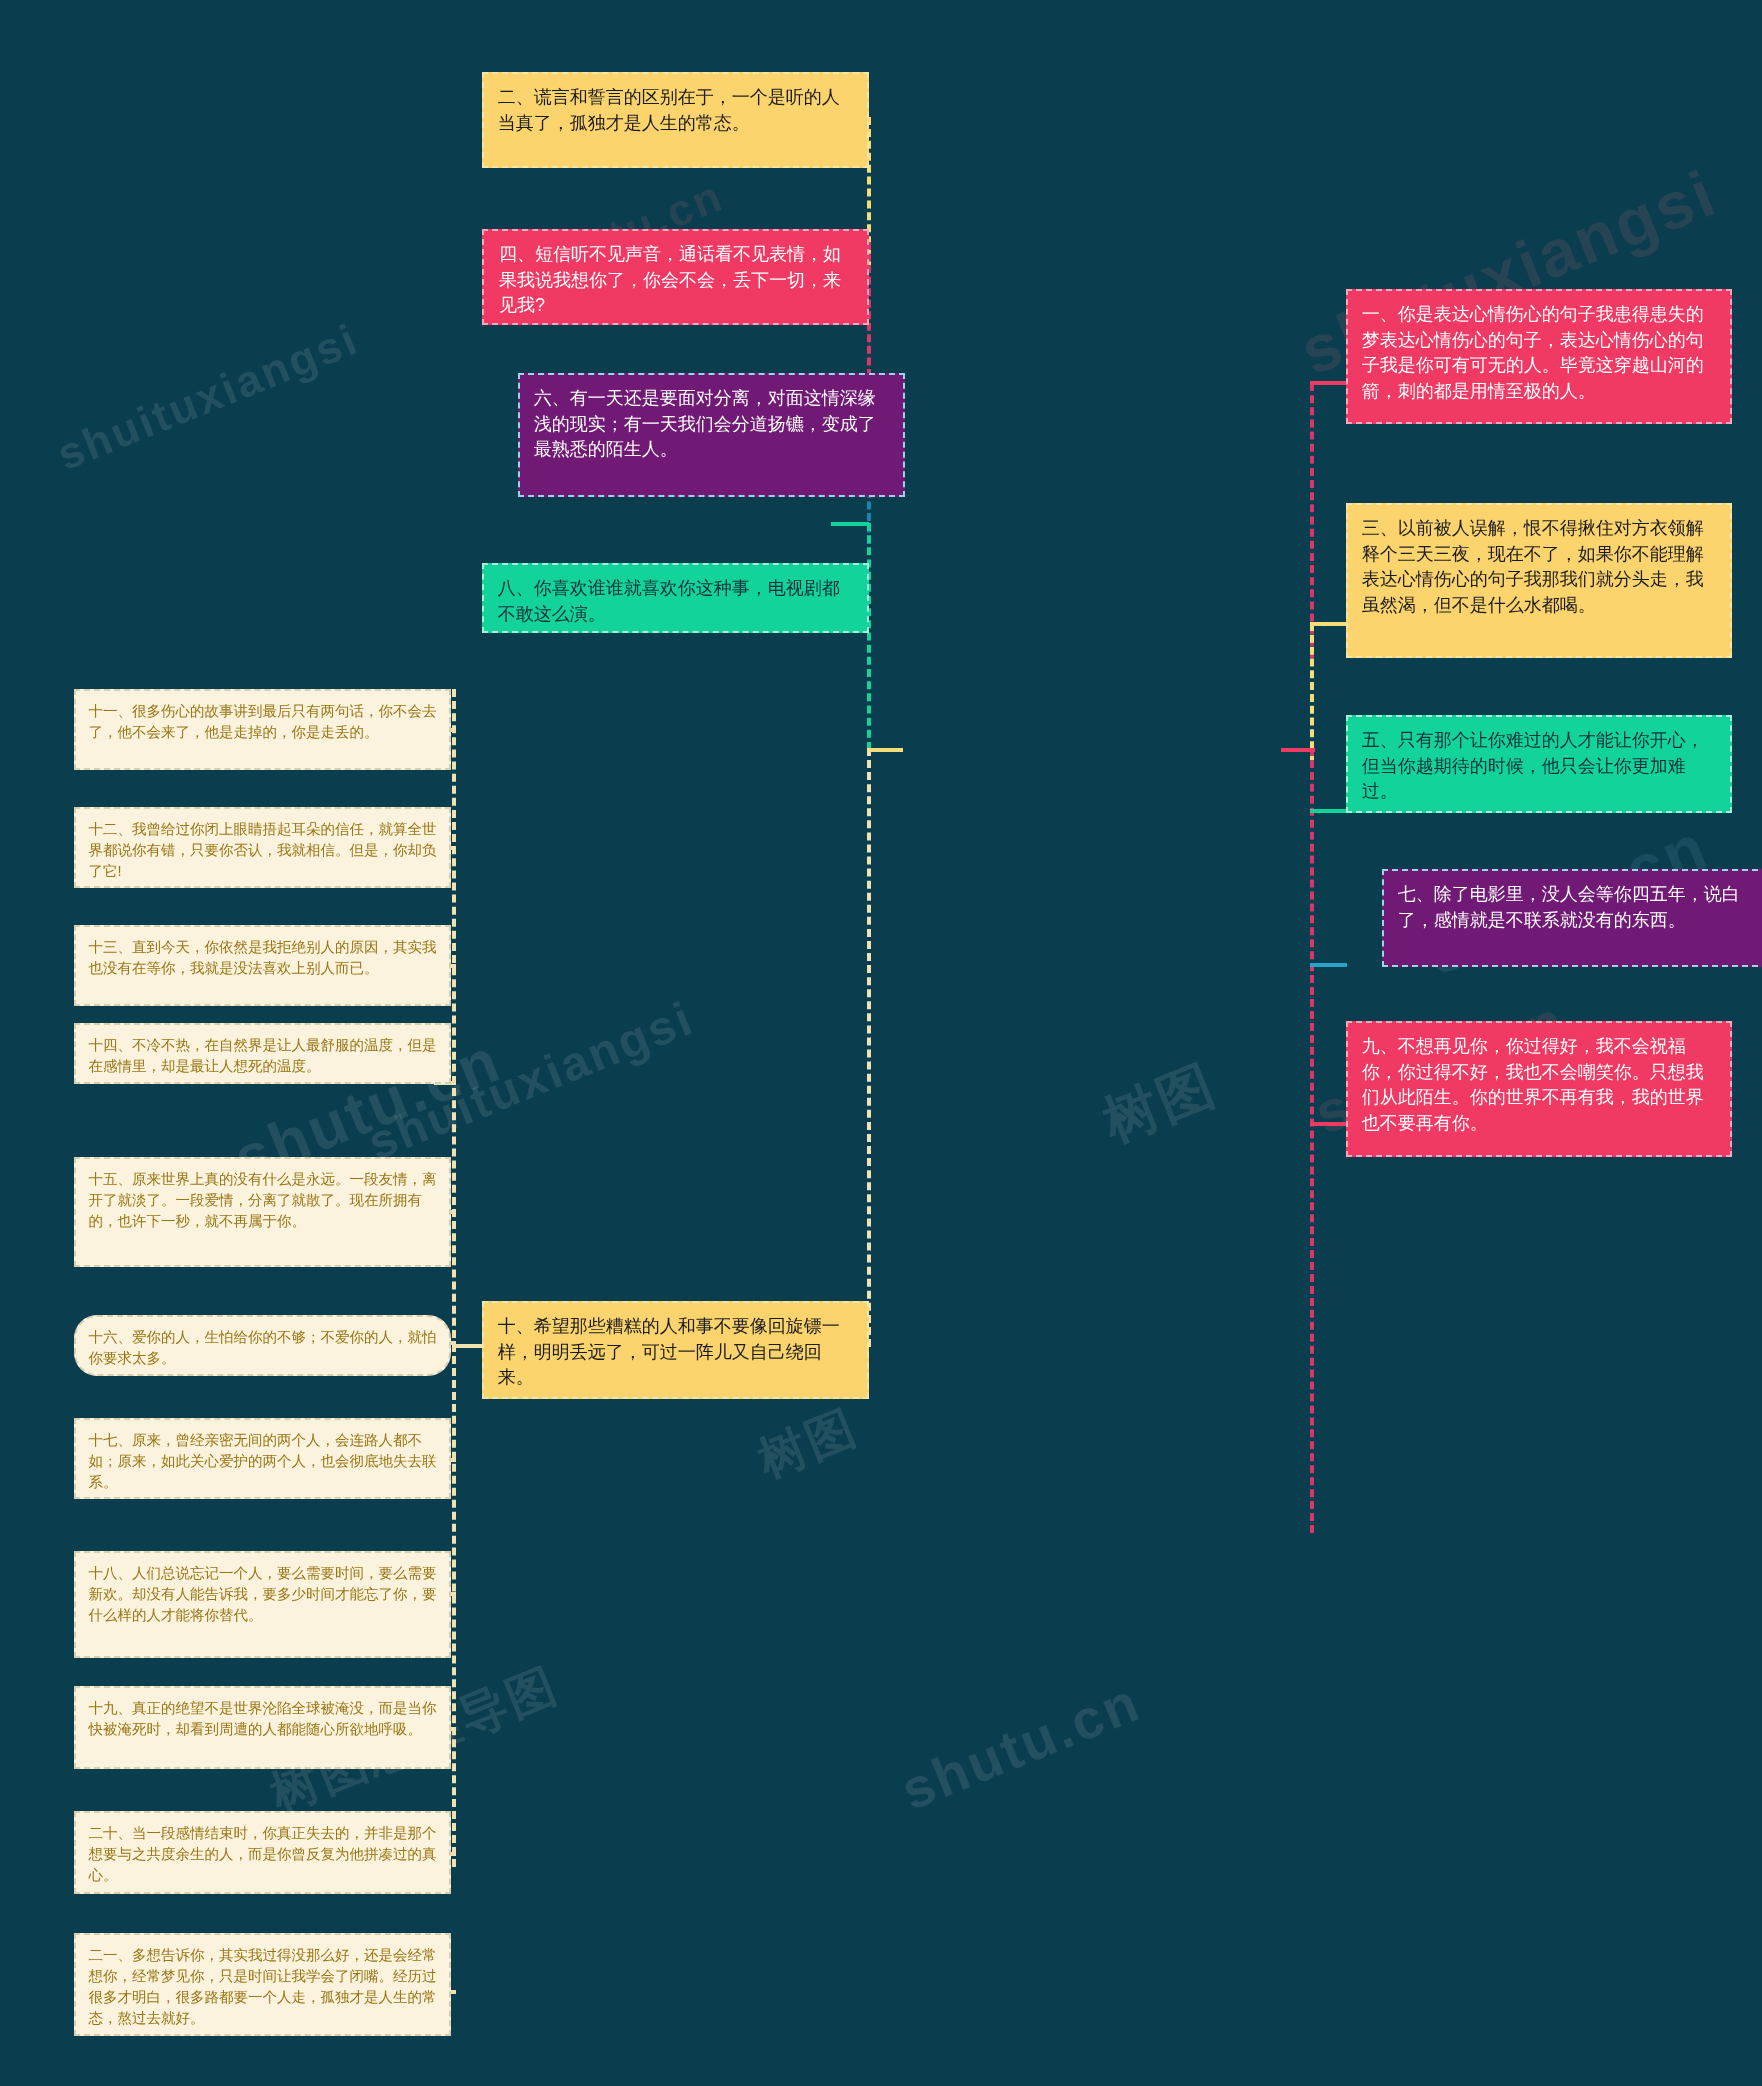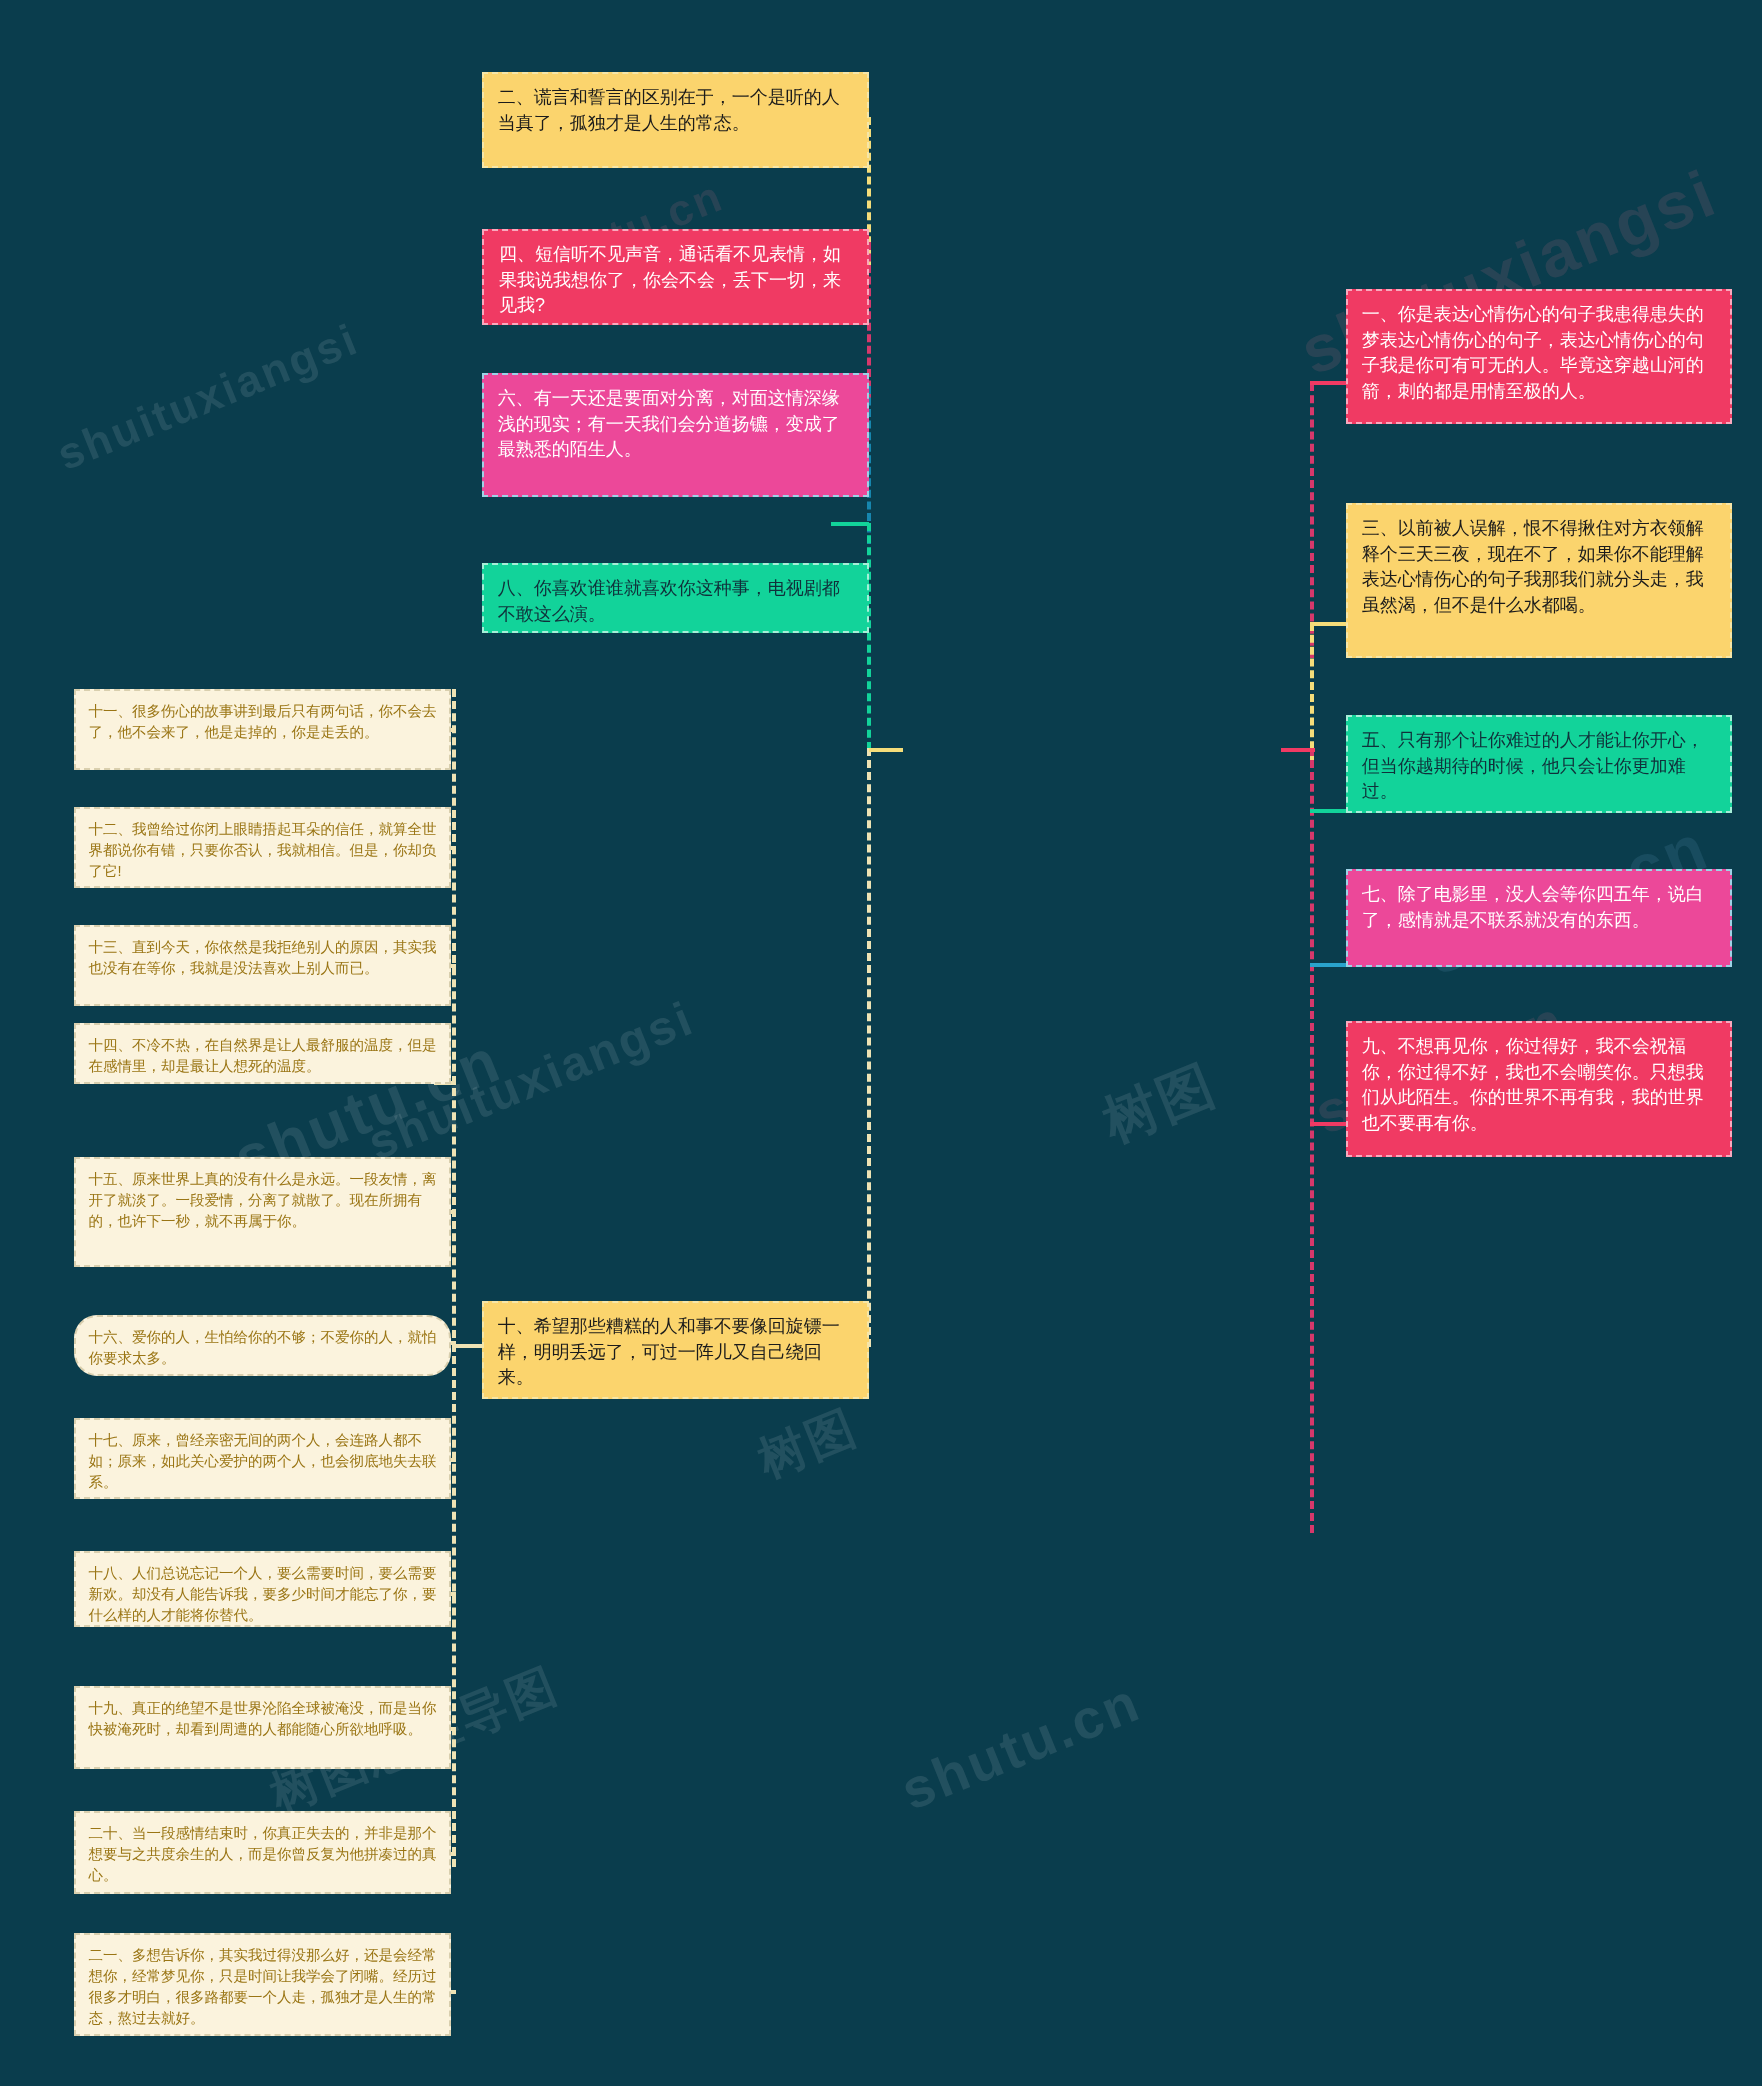--- a/index.html
+++ b/index.html
@@ -40,21 +40,21 @@
     line-height: 1.42;
     word-break: break-all;
     z-index: 5;
   }
   .node.big   { font-size: 18px; }
   .node.small { font-size: 14.5px; line-height: 1.45; padding: 9.6px 12.4px 11px 12.4px; }
 
   .c-yellow { background: #fbd46d; color: #1b1b1b; border-color: #f6e6a8; }
   .c-pink   { background: #f0four; }
   .c-pink   { background: #f03a63; color: #ffffff; border-color: #f9a8bd; }
-  .c-blue   { background: #ec4899; color: #ffffff; border-color: #9ed2e6; }
+  .c-blue   { background: #701a75; color: #ffffff; border-color: #9ed2e6; margin-left: 36px; }
   .c-green  { background: #12d39a; color: #10303a; border-color: #a6efd8; }
   .c-cream  { background: #fbf3dd; color: #9a7514; border-color: #d9cfae; }
 
   
   #center-node {
     position: absolute;
     background: #2ebdf0;
     color: #123040;
     font-size: 25px;
     line-height: 1.38;
@@ -215,21 +215,21 @@
   </div>
 
   <div class="node small c-cream" style="left:74px; top:1315px; width:377px; height:61px;border-radius:23px;">
     <span>十六、爱你的人，生怕给你的不够；不爱你的人，就怕你要求太多。</span>
   </div>
 
   <div class="node small c-cream" style="left:74px; top:1418px; width:377px; height:81px;">
     <span>十七、原来，曾经亲密无间的两个人，会连路人都不如；原来，如此关心爱护的两个人，也会彻底地失去联系。</span>
   </div>
 
-  <div class="node small c-cream" style="left:74px; top:1551px; width:377px; height:76px;">
+  <div class="node small c-cream" style="left:74px; top:1551px; width:377px; height:107px;">
     <span>十八、人们总说忘记一个人，要么需要时间，要么需要新欢。却没有人能告诉我，要多少时间才能忘了你，要什么样的人才能将你替代。</span>
   </div>
 
   <div class="node small c-cream" style="left:74px; top:1686px; width:377px; height:83px;">
     <span>十九、真正的绝望不是世界沦陷全球被淹没，而是当你快被淹死时，却看到周遭的人都能随心所欲地呼吸。</span>
   </div>
 
   <div class="node small c-cream" style="left:74px; top:1811px; width:377px; height:83px;">
     <span>二十、当一段感情结束时，你真正失去的，并非是那个想要与之共度余生的人，而是你曾反复为他拼凑过的真心。</span>
   </div>

